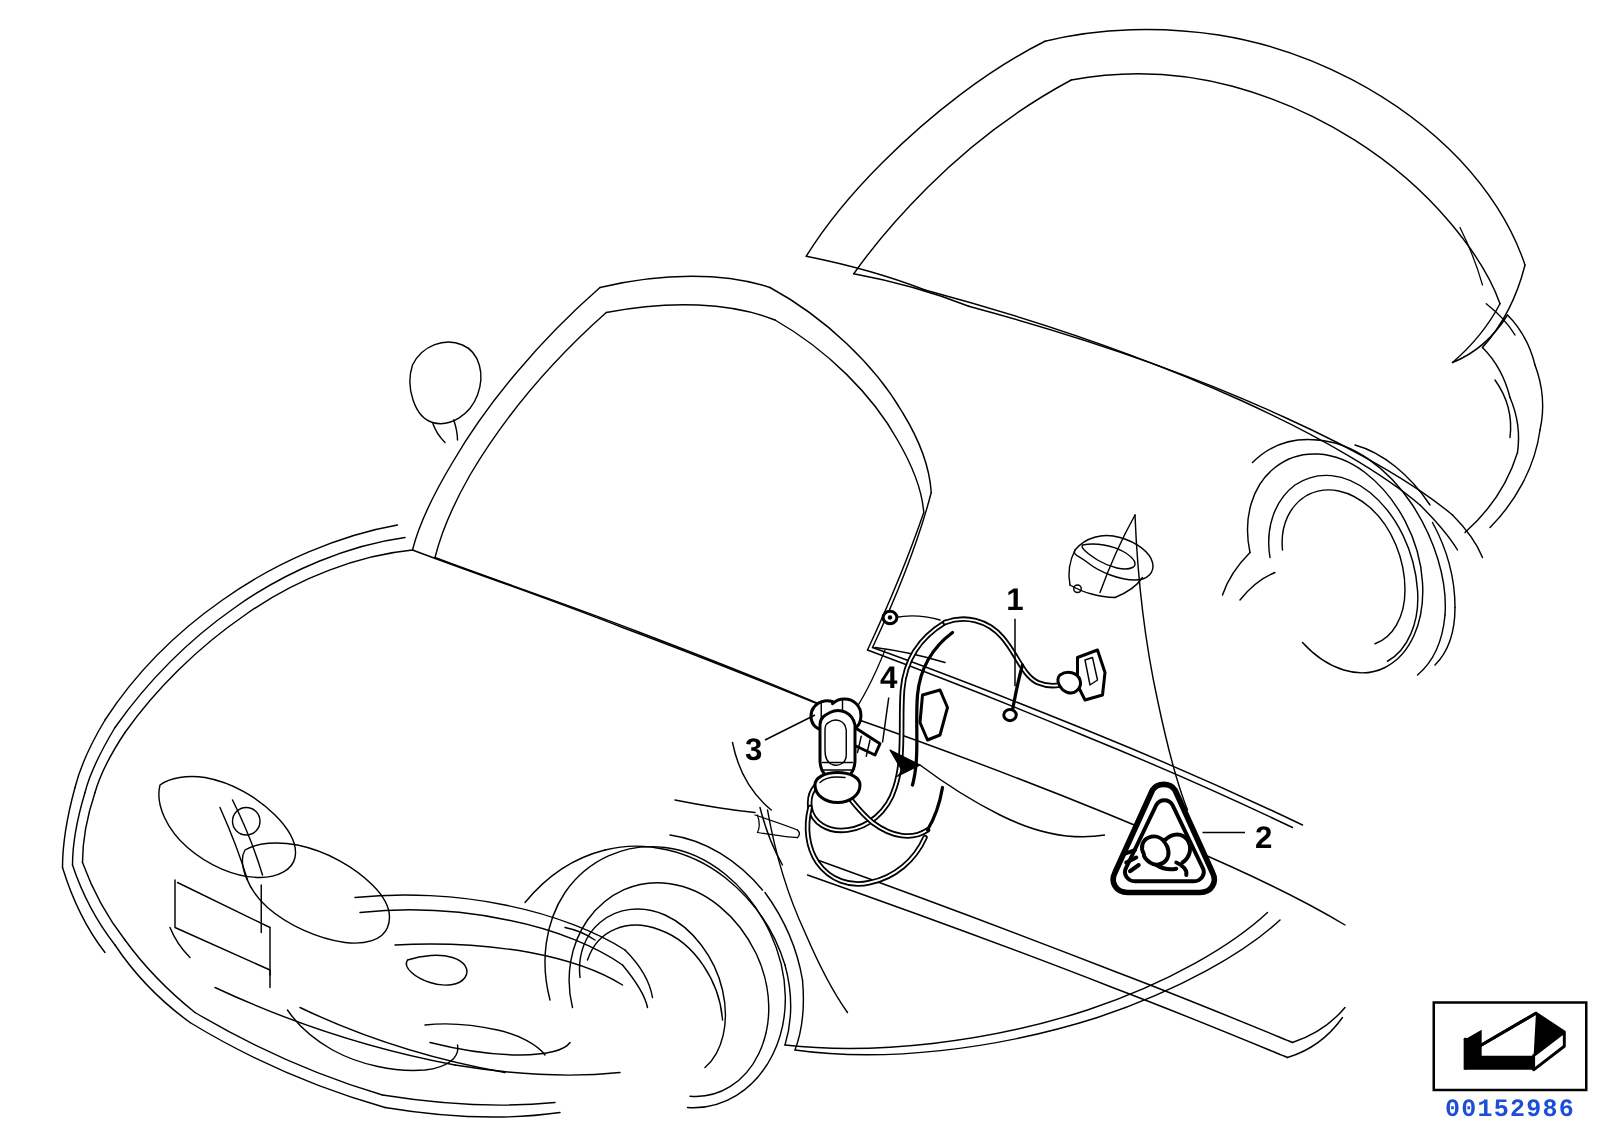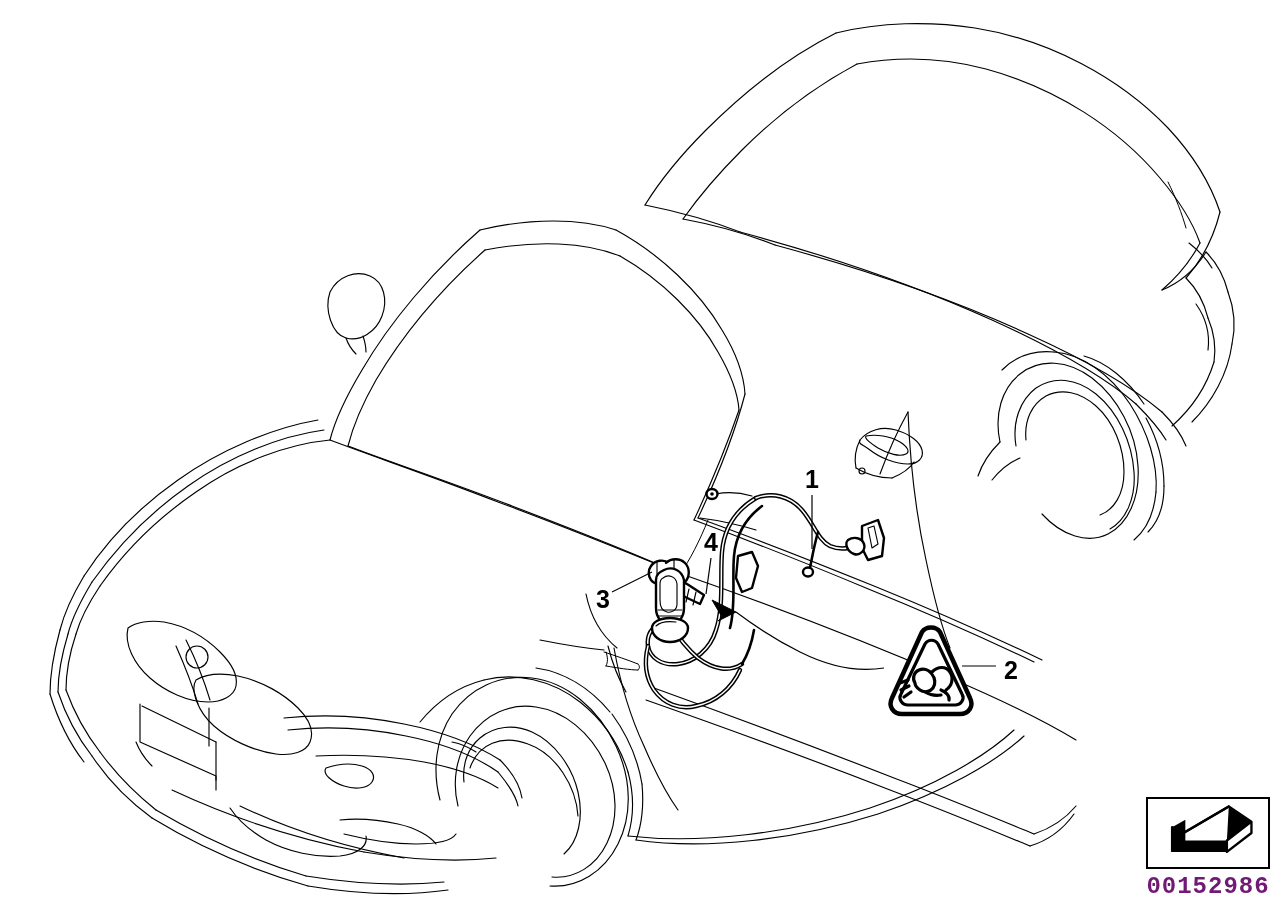--- a/index.html
+++ b/index.html
@@ -118,24 +118,24 @@
     height: 72px;
     margin: 0 auto;
     border: 2px solid #000;
     box-sizing: border-box;
     background: #fff;
     position: relative;
   }
   .idbox-frame svg { display:block; width:100%; height:100%; }
   .idbox-number {
     font-family: "Liberation Mono", monospace;
-    font-size: 24px;
+    font-size: 20px;
     font-weight: bold;
     letter-spacing: 1px;
-    color: #701a75;
+    color: #1d4ed8;
     margin-top: 4px;
   }
 </style>
 </head>
 <body>
 
 <div id="diagram-root">
 
   <svg id="scene" viewBox="0 0 1288 910" xmlns="http://www.w3.org/2000/svg">
 

